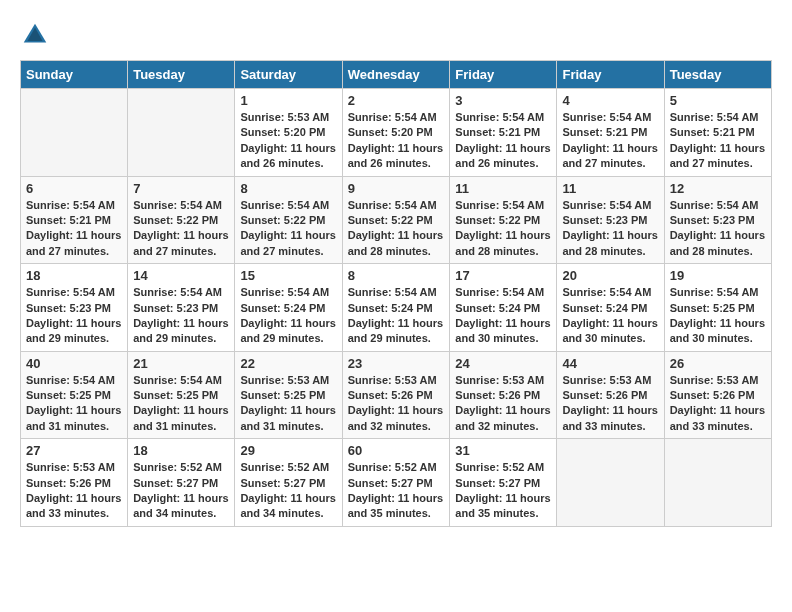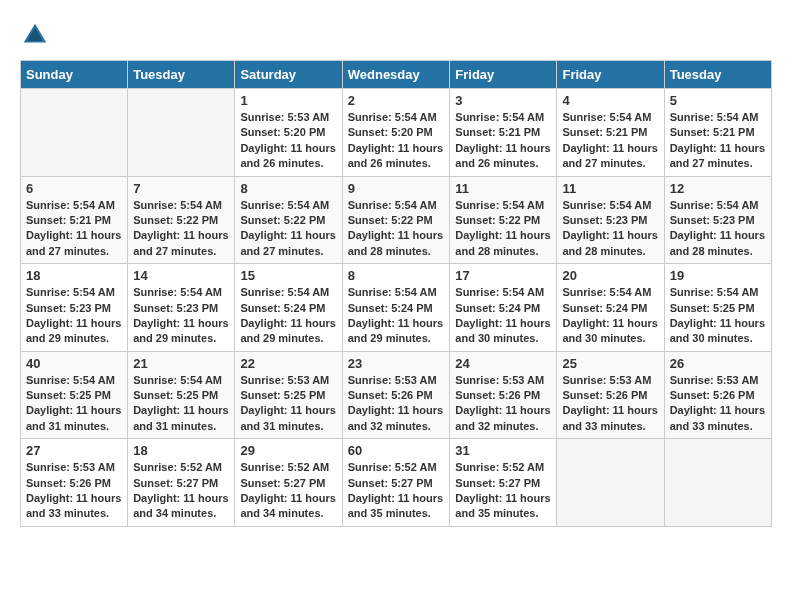--- a/index.html
+++ b/index.html
@@ -226,21 +226,21 @@
         </td>
         <td>
           <span class="day-number">23</span>
           <div class="day-info">Sunrise: 5:53 AM<br>Sunset: 5:26 PM<br>Daylight: 11 hours and 32 minutes.</div>
         </td>
         <td>
           <span class="day-number">24</span>
           <div class="day-info">Sunrise: 5:53 AM<br>Sunset: 5:26 PM<br>Daylight: 11 hours and 32 minutes.</div>
         </td>
         <td>
-          <span class="day-number">25</span>
+          <span class="day-number">44</span>
           <div class="day-info">Sunrise: 5:53 AM<br>Sunset: 5:26 PM<br>Daylight: 11 hours and 33 minutes.</div>
         </td>
         <td>
           <span class="day-number">26</span>
           <div class="day-info">Sunrise: 5:53 AM<br>Sunset: 5:26 PM<br>Daylight: 11 hours and 33 minutes.</div>
         </td>
       </tr>
       <tr>
         <td>
           <span class="day-number">27</span>

